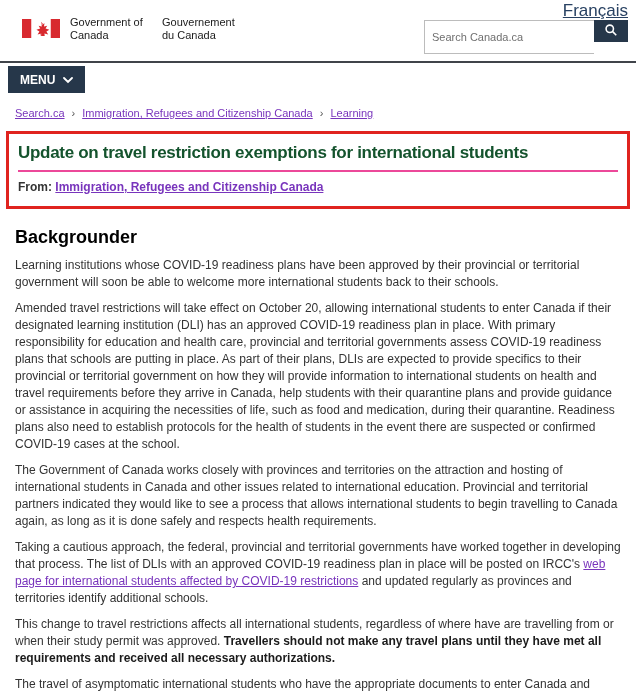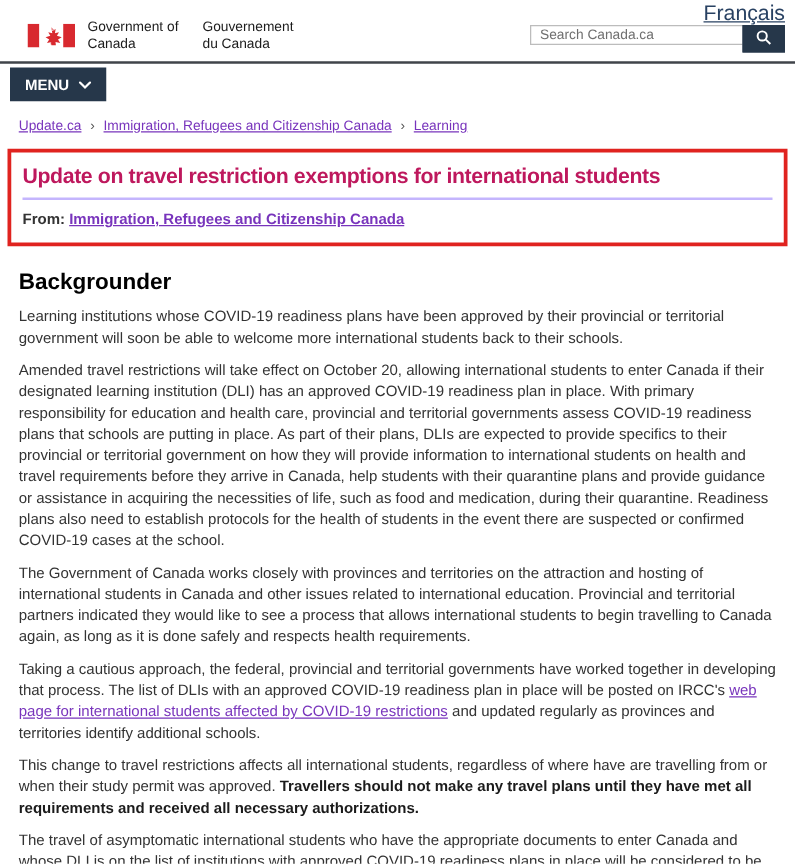--- a/index.html
+++ b/index.html
@@ -21,21 +21,21 @@
     display: flex; justify-content: space-between; align-items: flex-start;
     padding: 4px 8px 0 22px;
   }
   .signature { display: flex; align-items: flex-start; }
   .flag-wrap { width: 38px; height: 19px; margin-top: 3px; }
   .flag-wrap svg { display: block; width: 38px; height: 19px; }
   .wordmark { font-size: 11px; line-height: 13px; color: #1b1b1b; margin-left: 10px; width: 82px; }
 
   .search-area { display: flex; margin-top: 4px; }
   .search-input {
-    width: 170px; height: 16px; border: 1px solid #bcbcbc; border-right: none;
+    width: 170px; height: 34px; border: 1px solid #bcbcbc; border-right: none;
     font-size: 11px; padding: 0 7px; color: #444; outline: none;
     font-family: "Liberation Sans", sans-serif;
   }
   .search-input::placeholder { color: #6f6f6f; }
   .search-btn {
     width: 34px; height: 22px; background: #26374A; border: 1px solid #26374A;
     display: flex; align-items: center; justify-content: center; cursor: pointer; padding: 0;
   }
 
   .header-divider { border-bottom: 2px solid #40444a; margin-top: 7px; }
@@ -56,22 +56,22 @@
   
   .annotation-box {
     border: 3px solid #E0231F;
     margin: 12px 6px 0 6px;
     padding: 7px 9px 10px 9px;
   }
   h1.page-title {
     margin: 2px 0 0 0;
     padding-bottom: 7px;
     font-size: 17px; font-weight: bold; letter-spacing: -0.3px;
-    color: #be185d;
-    border-bottom: 2px solid #c4b5fd;
+    color: #14532d;
+    border-bottom: 2px solid #ec4899;
   }
   .from-line { margin: 7px 0 0 0; font-size: 12px; font-weight: bold; color: #333; }
   .from-line a { color: #7834BC; text-decoration: underline; }
 
   
   h2.section-heading {
     margin: 18px 15px 0 15px;
     font-size: 18px; font-weight: bold; color: #000000;
   }
   main p {
@@ -125,21 +125,21 @@
       <span>
         <svg width="10" height="7" viewBox="0 0 10 7">
           <path d="M1 1l4 4 4-4" fill="none" stroke="#ffffff" stroke-width="1.8" stroke-linecap="round"></path>
         </svg>
       </span>
     </button>
   </div>
 </header>
 
 <nav class="breadcrumb">
-  <a href="#">Update.ca</a><span class="sep">›</span><a href="#">Immigration, Refugees and Citizenship Canada</a><span class="sep">›</span><a href="#">Learning</a>
+  <a href="#">Search.ca</a><span class="sep">›</span><a href="#">Immigration, Refugees and Citizenship Canada</a><span class="sep">›</span><a href="#">Learning</a>
 </nav>
 
 <main>
   <div class="annotation-box">
     <h1 class="page-title">Update on travel restriction exemptions for international students</h1>
     <p class="from-line">
       <span>From:</span>
       <a href="#">Immigration, Refugees and Citizenship Canada</a>
     </p>
   </div>

